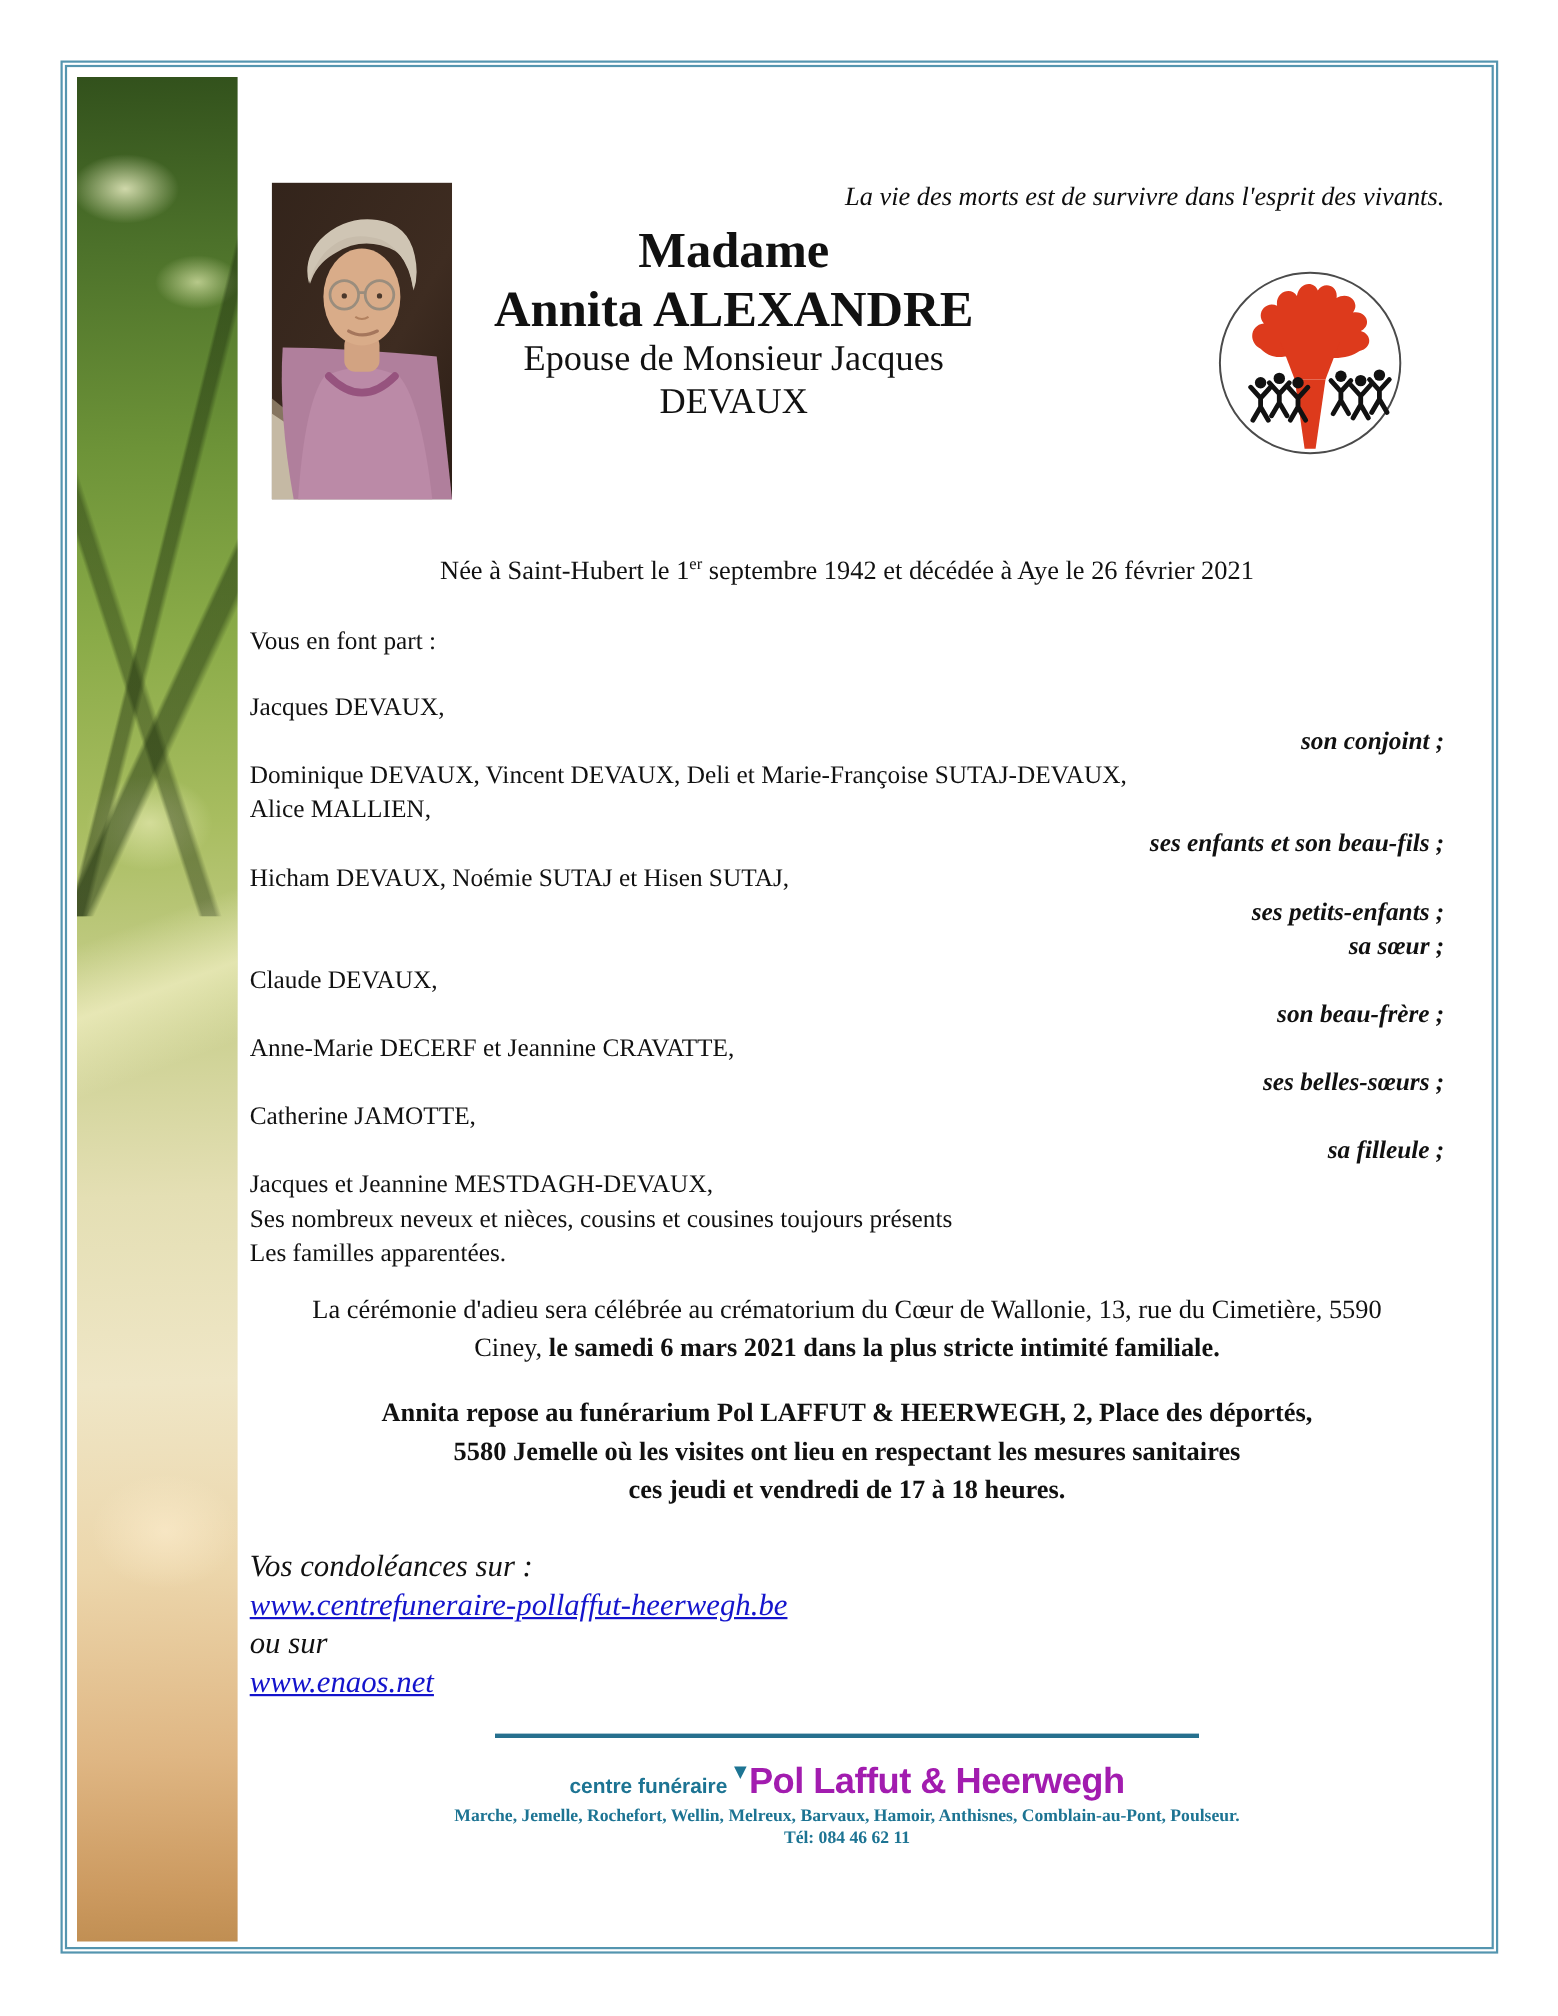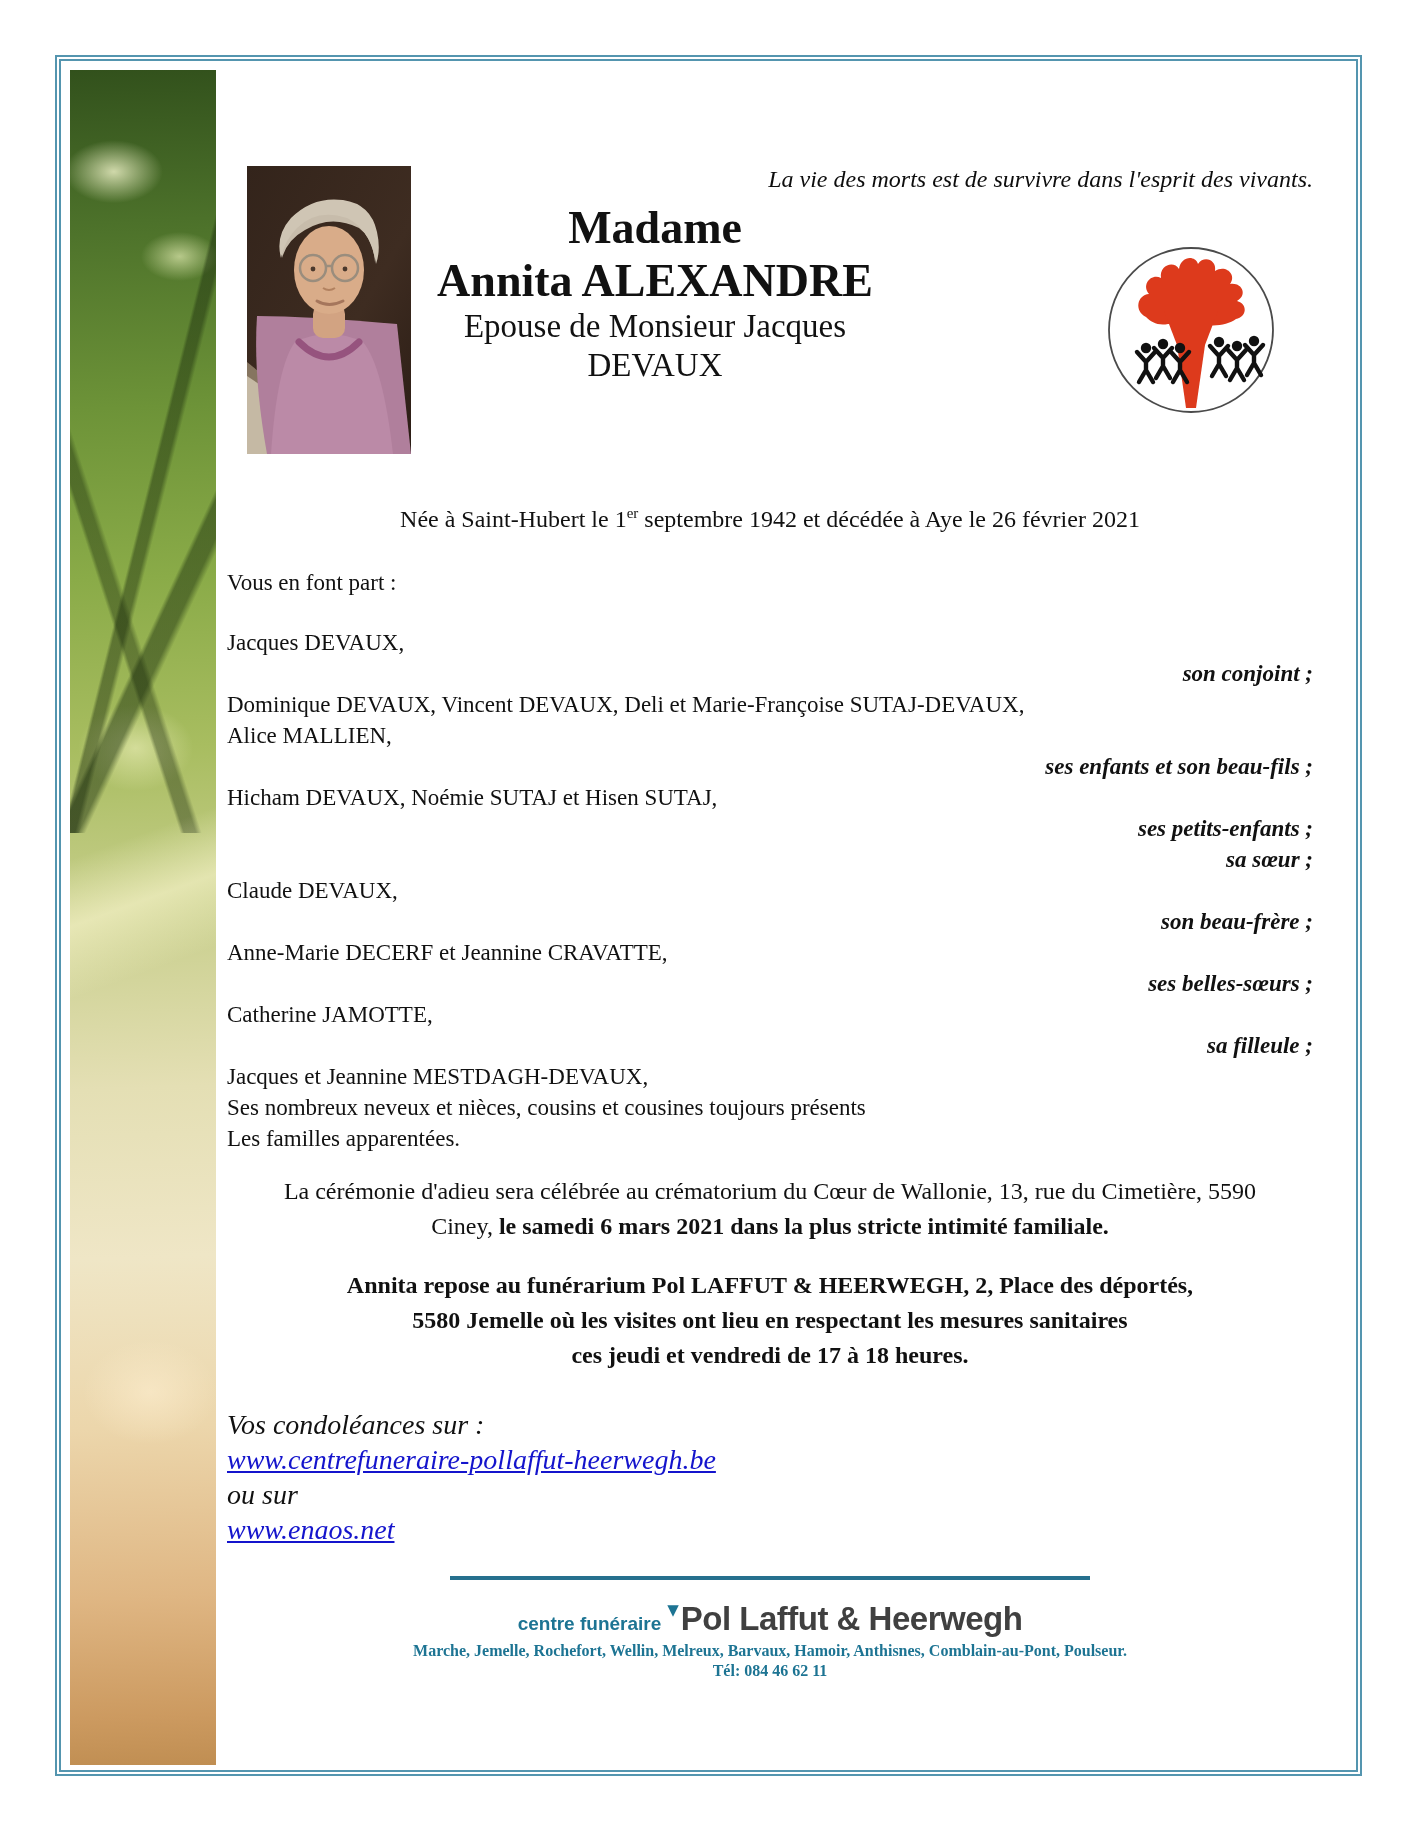--- a/index.html
+++ b/index.html
@@ -32,21 +32,21 @@
     background:linear-gradient(160deg, rgba(255,253,225,0) 38%, rgba(255,250,212,.55) 50%, rgba(255,250,212,0) 63%);
   }
   
   .photo{position:absolute;left:247px;top:166px;width:164px;height:288px;}
   
   .quote{
     position:absolute;left:420px;right:103px;top:166px;text-align:right;
     font-style:italic;font-size:24px;color:#0d0d0d;
   }
   
-  .title-block{position:absolute;left:410px;top:201px;width:490px;text-align:center;}
+  .title-block{position:absolute;left:422px;top:201px;width:490px;text-align:center;}
   .title-big{font-size:46px;font-weight:bold;line-height:53px;}
   .title-sub{font-size:33px;line-height:39px;}
   
   .logo{position:absolute;left:1106px;top:245px;width:170px;height:170px;}
   
   .content{position:absolute;left:227px;width:1086px;top:505px;}
   .birth{font-size:24px;text-align:center;}
   .birth sup{font-size:15px;}
   .intro{margin-top:37px;font-size:23px;}
   .family{margin-top:31px;font-size:23px;line-height:31px;}
@@ -56,21 +56,21 @@
   .ceremony b{font-weight:bold;}
   .repose{margin-top:24px;text-align:center;font-size:24px;font-weight:bold;line-height:35px;}
   .condolences{margin-top:34px;text-align:left;font-style:italic;font-size:28px;line-height:35px;}
   .link{color:#1414cc;text-decoration:underline;cursor:pointer;}
   
   .footer{margin-top:29px;text-align:center;color:#1d7493;}
   .rule{height:4px;width:640px;margin:0 auto;background:#26708e;}
   .brand{margin-top:20px;font-family:"Liberation Sans", sans-serif;white-space:nowrap;}
   .brand-small{font-size:19px;font-weight:bold;color:#1d7493;}
   .brand-tri{display:inline-block;position:relative;top:-15px;margin:0 2px 0 6px;font-size:15px;color:#1d7493;font-family:"DejaVu Sans", sans-serif;}
-  .brand-name{font-size:33px;font-weight:bold;color:#404040;letter-spacing:-0.5px;}
+  .brand-name{font-size:33px;font-weight:bold;color:#a21caf;letter-spacing:-0.5px;}
   .towns{margin-top:4px;font-size:16px;font-weight:bold;font-family:Liberation Serif, serif;}
   .tel{margin-top:2px;font-size:16px;font-weight:bold;}
 </style>
 </head>
 <body>
 
 <div class="page">
   <div class="frame"></div>
   <div class="strip"></div>
 

